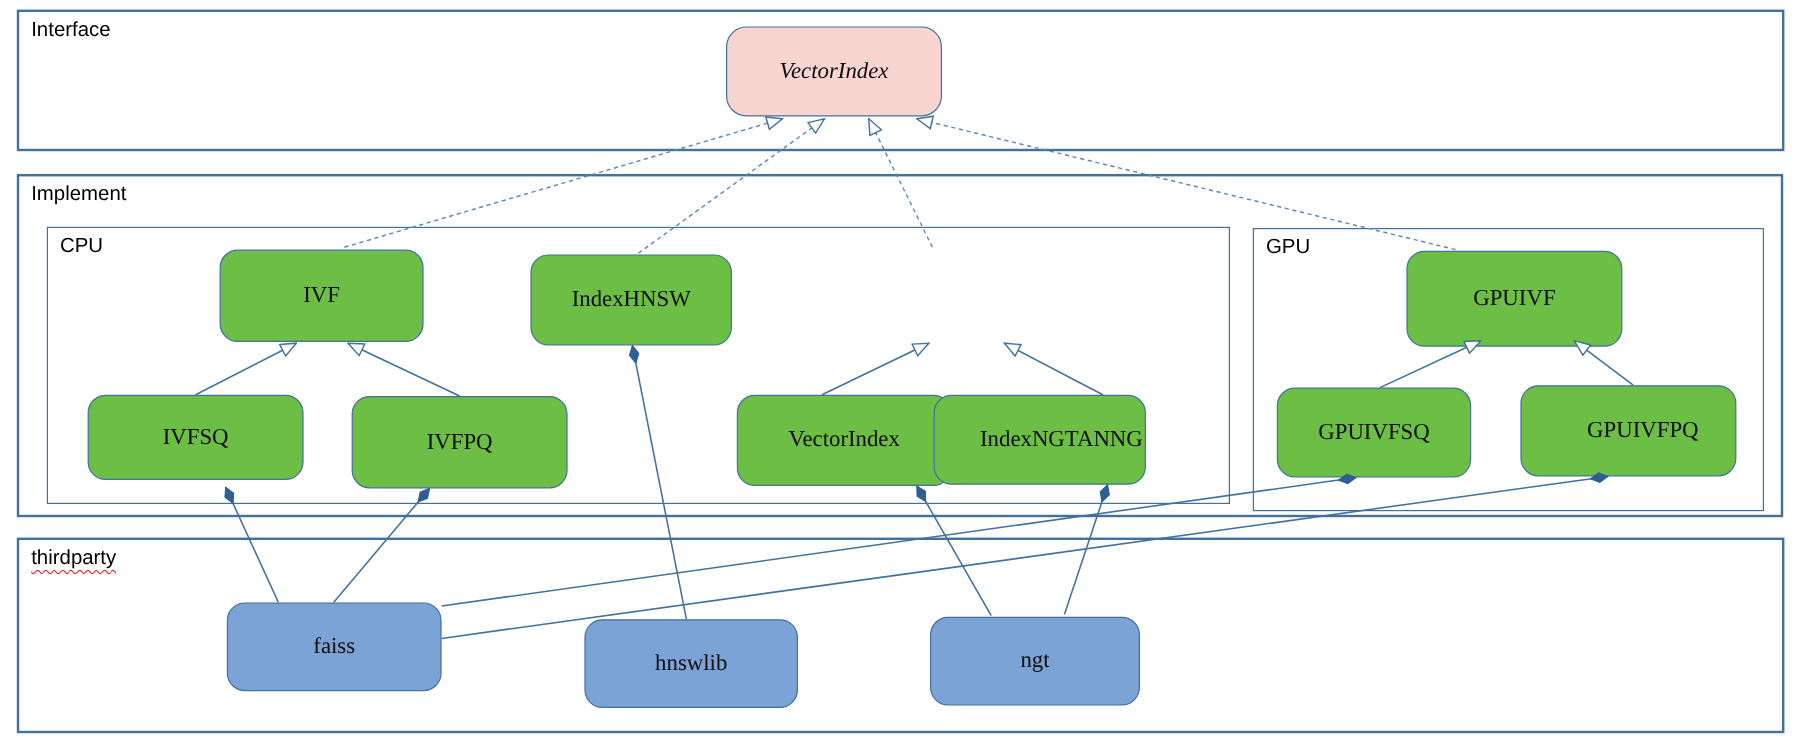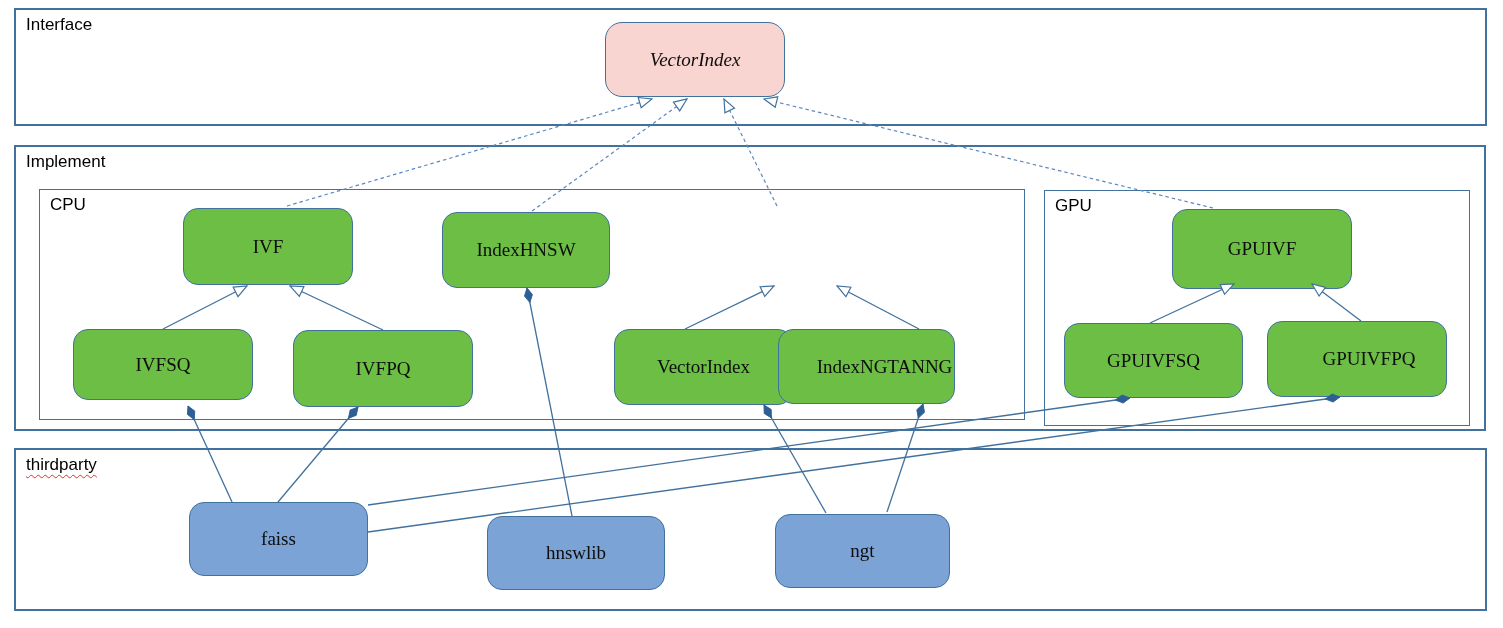--- a/index.html
+++ b/index.html
@@ -97,21 +97,21 @@
     </div>
     <div class="node node-impl" style="left: 293px; top: 330px; width: 180px; height: 77px;">
       <span>IVFPQ</span>
     </div>
     <div class="node node-impl" style="left: 614px; top: 329px; width: 179px; height: 76px;">
       <span>VectorIndex</span>
     </div>
     <div class="node node-impl" style="left: 778px; top: 329px; width: 177px; height: 75px; padding-left: 36px;">
       <span>IndexNGTANNG</span>
     </div>
-    <div class="node node-impl" style="left: 1064px; top: 323px; width: 179px; height: 75px;">
+    <div class="node node-impl" style="left: 1064px; top: 323px; width: 162px; height: 75px;">
       <span>GPUIVFSQ</span>
     </div>
     <div class="node node-impl" style="left: 1267px; top: 321px; width: 180px; height: 76px; padding-left: 24px;">
       <span>GPUIVFPQ</span>
     </div>
     <div class="node node-lib" style="left: 189px; top: 502px; width: 179px; height: 74px;">
       <span>faiss</span>
     </div>
     <div class="node node-lib" style="left: 487px; top: 516px; width: 178px; height: 74px;">
       <span>hnswlib</span>

